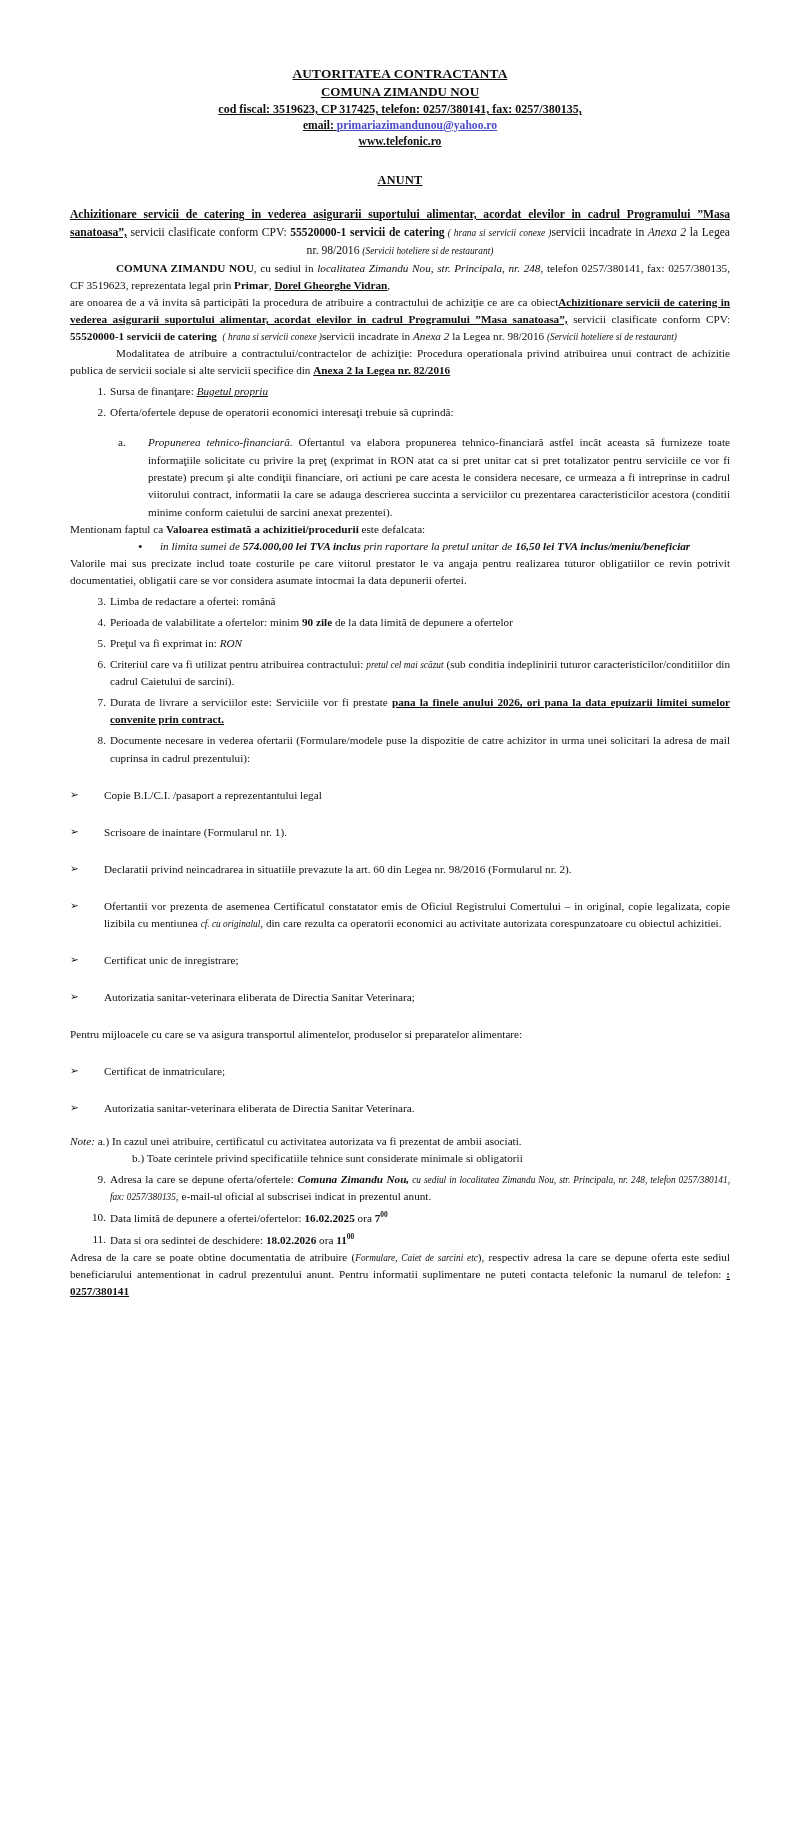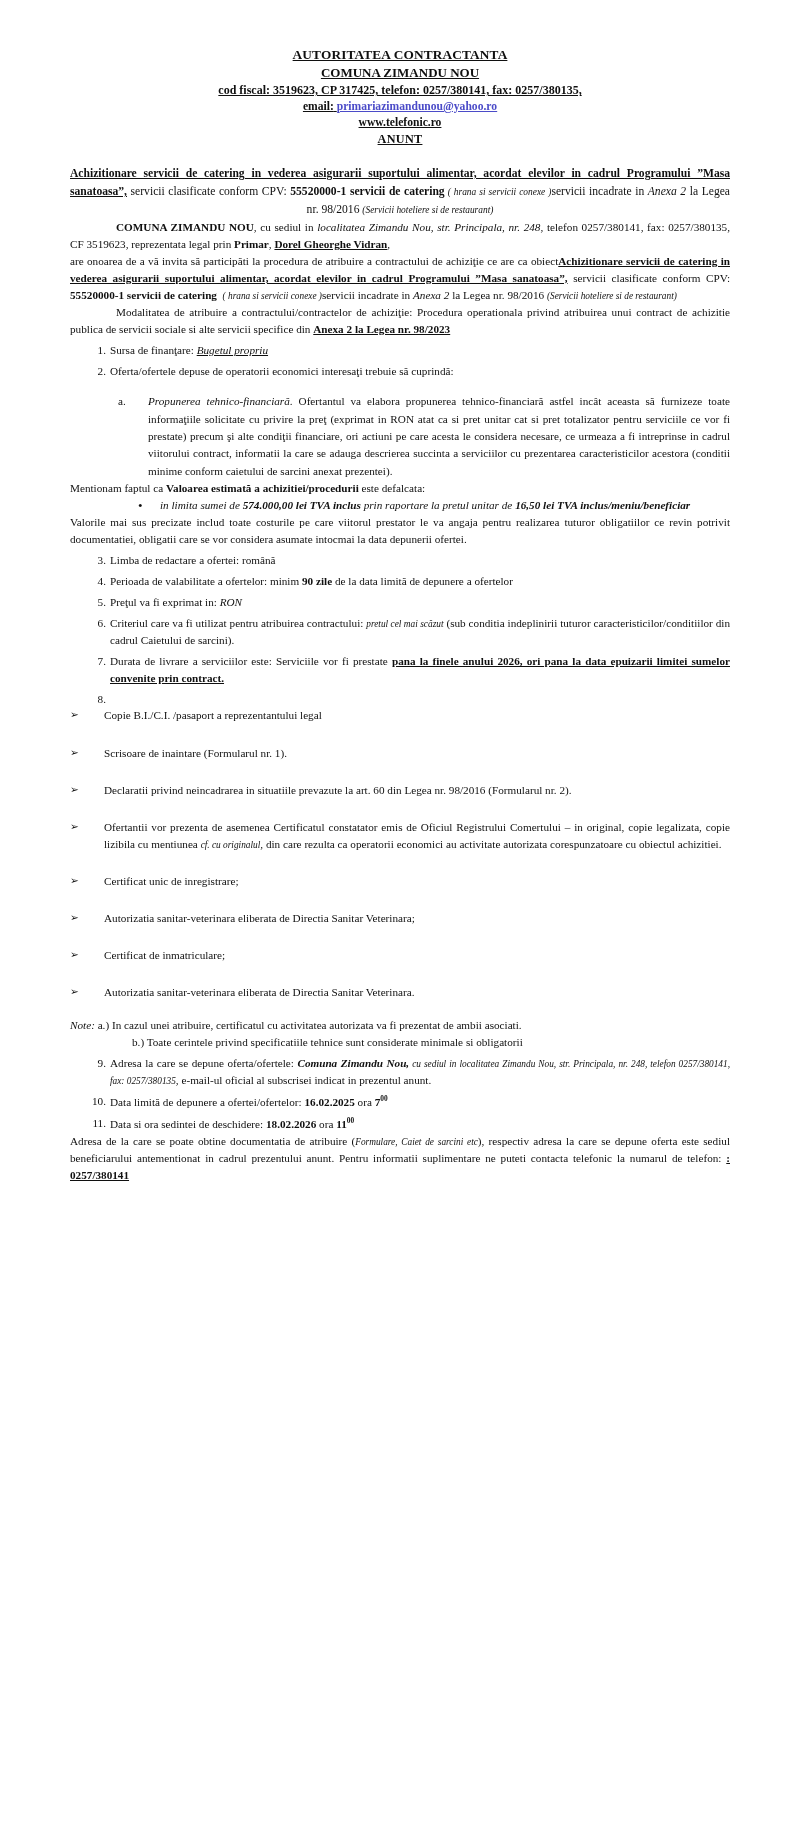--- a/index.html
+++ b/index.html
@@ -28,38 +28,39 @@
   
   .doc-header {
     text-align: center;
     line-height: 1.38;
   }
   .doc-header .hl {
     display: block;
     text-decoration: underline;
     white-space: nowrap;
   }
-  .hl-1 { font-weight: bold; font-size: 13.3px; letter-spacing: .15px; }
+  .hl-1 { font-weight: bold; font-size: 13.3px; letter-spacing: .15px; margin-top: 19px; }
   .hl-2 { font-weight: bold; font-size: 13.0px; }
   .hl-3 { font-weight: bold; font-size: 11.9px; }
   .hl-4 { font-weight: bold; font-size: 12px; }
   .hl-5 { font-weight: bold; font-size: 11.6px; text-align: center; }
   .hl-6 { font-weight: bold; font-size: 11.6px; }
   .mailto {
     color: #4b4bc8;
     text-decoration: underline;
   }
 
   .regnum {
     margin-top: 26px;
     font-size: 11.6px;
     font-weight: normal;
   }
 
   .anunt-title {
+    margin-top: 22px;
     text-align: center;
     font-weight: bold;
     font-size: 12.2px;
     letter-spacing: .3px;
   }
   .anunt-title span { text-decoration: underline; }
 
   .subject {
     margin-top: 17px;
     text-align: justify;
@@ -197,21 +198,21 @@
   <div class="anunt-title"><span>ANUNT</span></div>
 
   <div class="subject">
     <span class="b-u">Achizitionare servicii de catering in vederea asigurarii suportului alimentar, acordat elevilor in cadrul Programului ”Masa sanatoasa”,</span><span> servicii clasificate conform CPV:</span><span class="b"> 55520000-1 servicii de catering</span><span class="i-small"> ( hrana si servicii conexe )</span><span>servicii incadrate in </span><span class="i">Anexa 2</span><span> la Legea nr. 98/2016 </span><span class="i-small">(Servicii hoteliere si de restaurant)</span>
   </div>
 
   <p class="body gap-lg indent"><span class="b">COMUNA ZIMANDU NOU</span><span>, cu sediul in </span><span class="i">localitatea Zimandu Nou, str. Principala, nr. 248</span><span>, telefon 0257/380141, fax: 0257/380135, CF 3519623, reprezentata legal prin </span><span class="b">Primar</span><span>, </span><span class="bu">Dorel Gheorghe Vidran</span><span>,</span></p>
 
   <p class="body gap-md"><span>are onoarea de a vă invita să participăti la procedura de atribuire a contractului de achiziţie ce are ca obiect</span><span class="bu">Achizitionare servicii de catering in vederea asigurarii suportului alimentar, acordat elevilor in cadrul Programului ”Masa sanatoasa”,</span><span> servicii clasificate conform CPV: </span><span class="b">55520000-1 servicii de catering</span>&nbsp;&nbsp;<span class="sm-i">( hrana si servicii conexe )</span><span>servicii incadrate in </span><span class="i">Anexa 2</span><span> la Legea nr. 98/2016 </span><span class="sm-i">(Servicii hoteliere si de restaurant)</span></p>
 
-  <p class="body gap-md indent"><span>Modalitatea de atribuire a contractului/contractelor de achiziţie: Procedura operationala privind atribuirea unui contract de achizitie publica de servicii sociale si alte servicii specifice din </span><span class="bu">Anexa 2 la Legea nr. 98/2023</span></p>
+  <p class="body gap-md indent"><span>Modalitatea de atribuire a contractului/contractelor de achiziţie: Procedura operationala privind atribuirea unui contract de achizitie publica de servicii sociale si alte servicii specifice din </span><span class="bu">Anexa 2 la Legea nr. 82/2016</span></p>
 
   <ol class="numlist gap-md">
     <li><span class="num">1.</span><span>Sursa de finanţare: </span><span class="iu">Bugetul propriu</span></li>
     <li><span class="num">2.</span><span>Oferta/ofertele depuse de operatorii economici interesaţi trebuie să cuprindă:</span></li>
   </ol>
 
   <div class="sub-wrap">
     <ul class="sublist">
       <li><span class="alpha">a.</span><span class="i">Propunerea tehnico-financiară</span><span>. Ofertantul va elabora propunerea tehnico-financiară astfel incât aceasta să furnizeze toate informaţiile solicitate cu privire la preţ (exprimat in RON atat ca si pret unitar cat si pret totalizator pentru serviciile ce vor fi prestate) precum şi alte condiţii financiare, ori actiuni pe care acesta le considera necesare, ce urmeaza a fi intreprinse in cadrul viitorului contract, informatii la care se adauga descrierea succinta a serviciilor cu prezentarea caracteristicilor acestora (conditii minime conform caietului de sarcini anexat prezentei).</span></li>
     </ul>
@@ -224,32 +225,33 @@
   </ul>
 
   <p class="body gap-md indent-para">Valorile mai sus precizate includ toate costurile pe care viitorul prestator le va angaja pentru realizarea tuturor obligatiilor ce revin potrivit documentatiei, obligatii care se vor considera asumate intocmai la data depunerii ofertei.</p>
 
   <ol class="numlist gap-md">
     <li><span class="num">3.</span><span>Limba de redactare a ofertei: română</span></li>
     <li><span class="num">4.</span><span>Perioada de valabilitate a ofertelor: minim </span><span class="b">90 zile</span><span> de la data limită de depunere a ofertelor</span></li>
     <li><span class="num">5.</span><span>Preţul va fi exprimat in: </span><span class="i">RON</span></li>
     <li class="spaced"><span class="num">6.</span><span>Criteriul care va fi utilizat pentru atribuirea contractului: </span><span class="sm-i">pretul cel mai scăzut</span><span> (sub conditia indeplinirii tuturor caracteristicilor/conditiilor din cadrul Caietului de sarcini).</span></li>
     <li><span class="num">7.</span><span>Durata de livrare a serviciilor este: Serviciile vor fi prestate </span><span class="bu">pana la finele anului 2026, ori pana la data epuizarii limitei sumelor convenite prin contract.</span></li>
-    <li><span class="num">8.</span></li>
+    <li><span class="num">8.</span><span>Documente necesare in vederea ofertarii (Formulare/modele puse la dispozitie de catre achizitor in urma unei solicitari la adresa de mail cuprinsa in cadrul prezentului):</span></li>
   </ol>
 
   <ul class="arrowlist arrows-indent-deep" style="margin-top:18px">
     <li><span class="arrow">➢</span><span>Copie B.I./C.I. /pasaport a reprezentantului legal</span></li>
     <li><span class="arrow">➢</span><span>Scrisoare de inaintare (Formularul nr. 1).</span></li>
     <li><span class="arrow">➢</span><span>Declaratii privind neincadrarea in situatiile prevazute la art. 60 din Legea nr. 98/2016 (Formularul nr. 2).</span></li>
     <li><span class="arrow">➢</span><span>Ofertantii vor prezenta de asemenea Certificatul constatator emis de Oficiul Registrului Comertului – in original, copie legalizata, copie lizibila cu mentiunea </span><span class="sm-i">cf. cu originalul</span><span>, din care rezulta ca operatorii economici au activitate autorizata corespunzatoare cu obiectul achizitiei.</span></li>
     <li><span class="arrow">➢</span><span>Certificat unic de inregistrare;</span></li>
     <li><span class="arrow">➢</span><span>Autorizatia sanitar-veterinara eliberata de Directia Sanitar Veterinara;</span></li>
   </ul>
 
+  <p class="body" style="margin-top:20px">Pentru mijloacele cu care se va asigura transportul alimentelor, produselor si preparatelor alimentare:</p>
 
   <ul class="arrowlist arrows-indent-shallow">
     <li><span class="arrow">➢</span><span>Certificat de inmatriculare;</span></li>
     <li><span class="arrow">➢</span><span>Autorizatia sanitar-veterinara eliberata de Directia Sanitar Veterinara.</span></li>
   </ul>
 
   <div class="note-block">
     <span class="note-lbl">Note:</span> <span>a.)  In cazul unei atribuire, certificatul cu activitatea autorizata va fi prezentat de ambii asociati.</span>
     <span class="note-b2">b.) Toate cerintele privind specificatiile tehnice sunt considerate minimale si obligatorii</span>
   </div>

